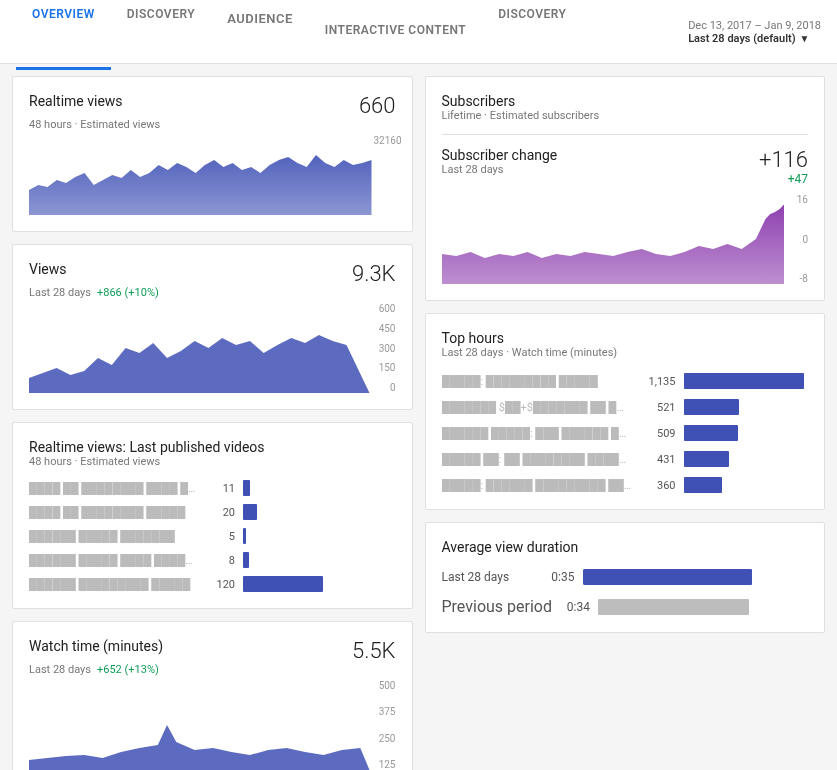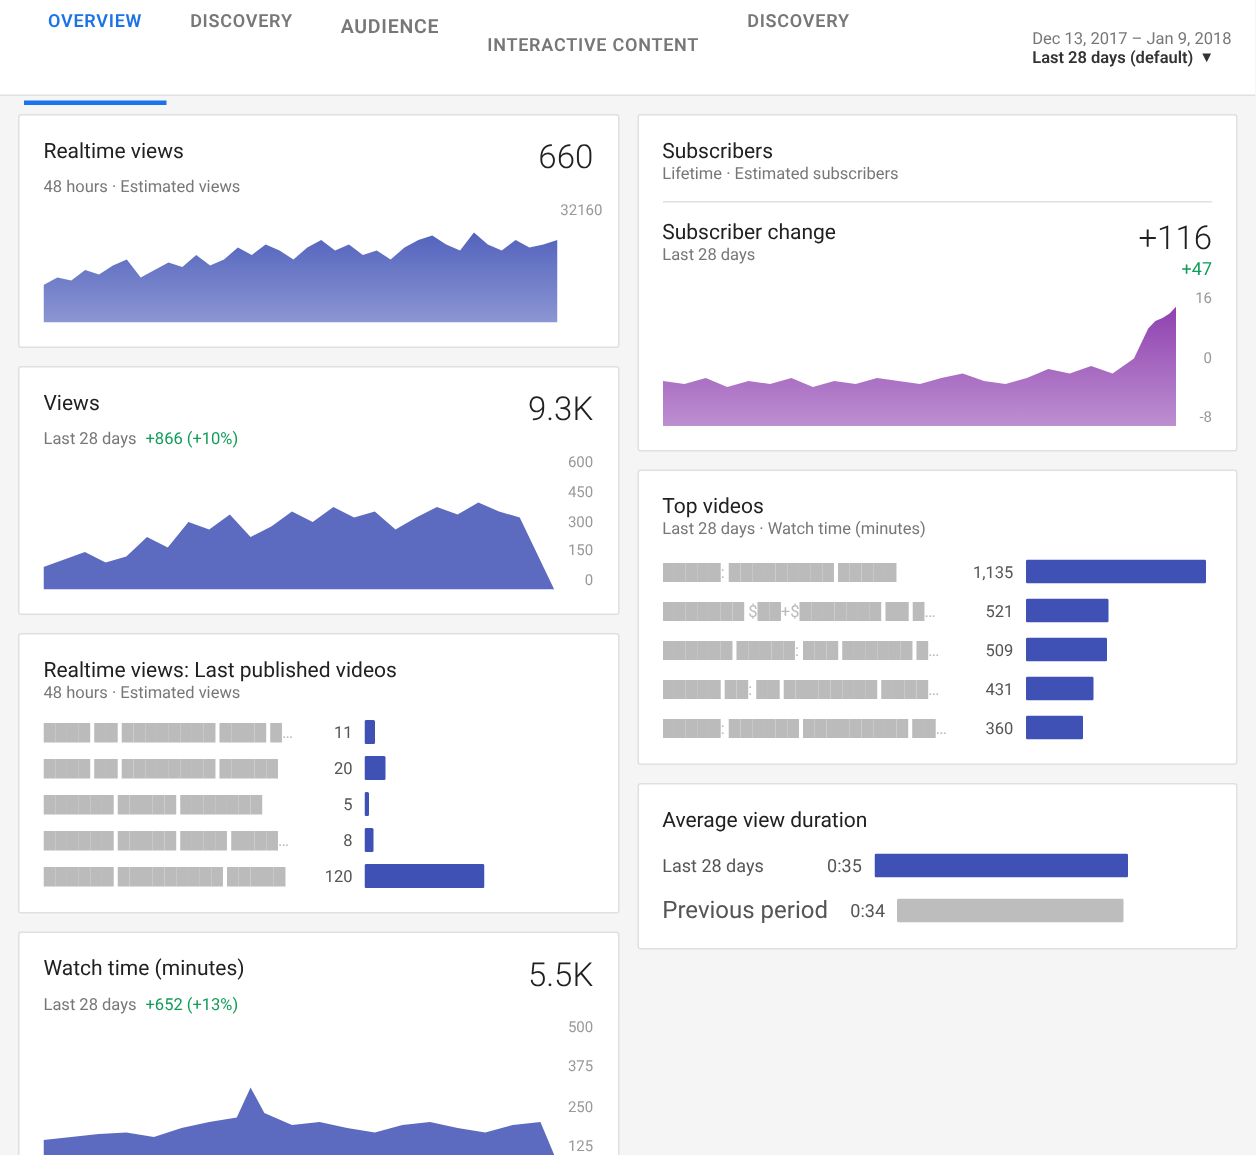--- a/index.html
+++ b/index.html
@@ -180,21 +180,21 @@
           <div style="position:absolute; right:0; top:0; height:100%; display:flex; flex-direction:column; justify-content:space-between; font-size:10px; color:#999; width:24px; text-align:right;">
             <span>16</span>
             <span>0</span>
             <span>-8</span>
           </div>
         </div>
       </div>
     </div>
 
     <div style="background:#fff; border:1px solid #e0e0e0; border-radius:2px; padding:16px;">
-      <div style="font-size:14px; font-weight:400; color:#212121;">Top videos</div>
+      <div style="font-size:14px; font-weight:400; color:#212121;">Top hours</div>
       <div style="font-size:11px; color:#777; margin-bottom:14px;">Last 28 days · Watch time (minutes)</div>
 
       <div style="display:flex; align-items:center; gap:8px; margin-bottom:10px;">
         <div style="flex:1; font-size:11px; color:#bbb; white-space:nowrap; overflow:hidden; text-overflow:ellipsis; max-width:190px;">█████: █████████ █████</div>
         <div style="font-size:11px; color:#555; min-width:36px; text-align:right;">1,135</div>
         <div style="width:120px; height:16px; overflow:hidden;">
           <div style="height:100%; width:100%; background:#3f51b5; border-radius:1px;"></div>
         </div>
       </div>
       <div style="display:flex; align-items:center; gap:8px; margin-bottom:10px;">

